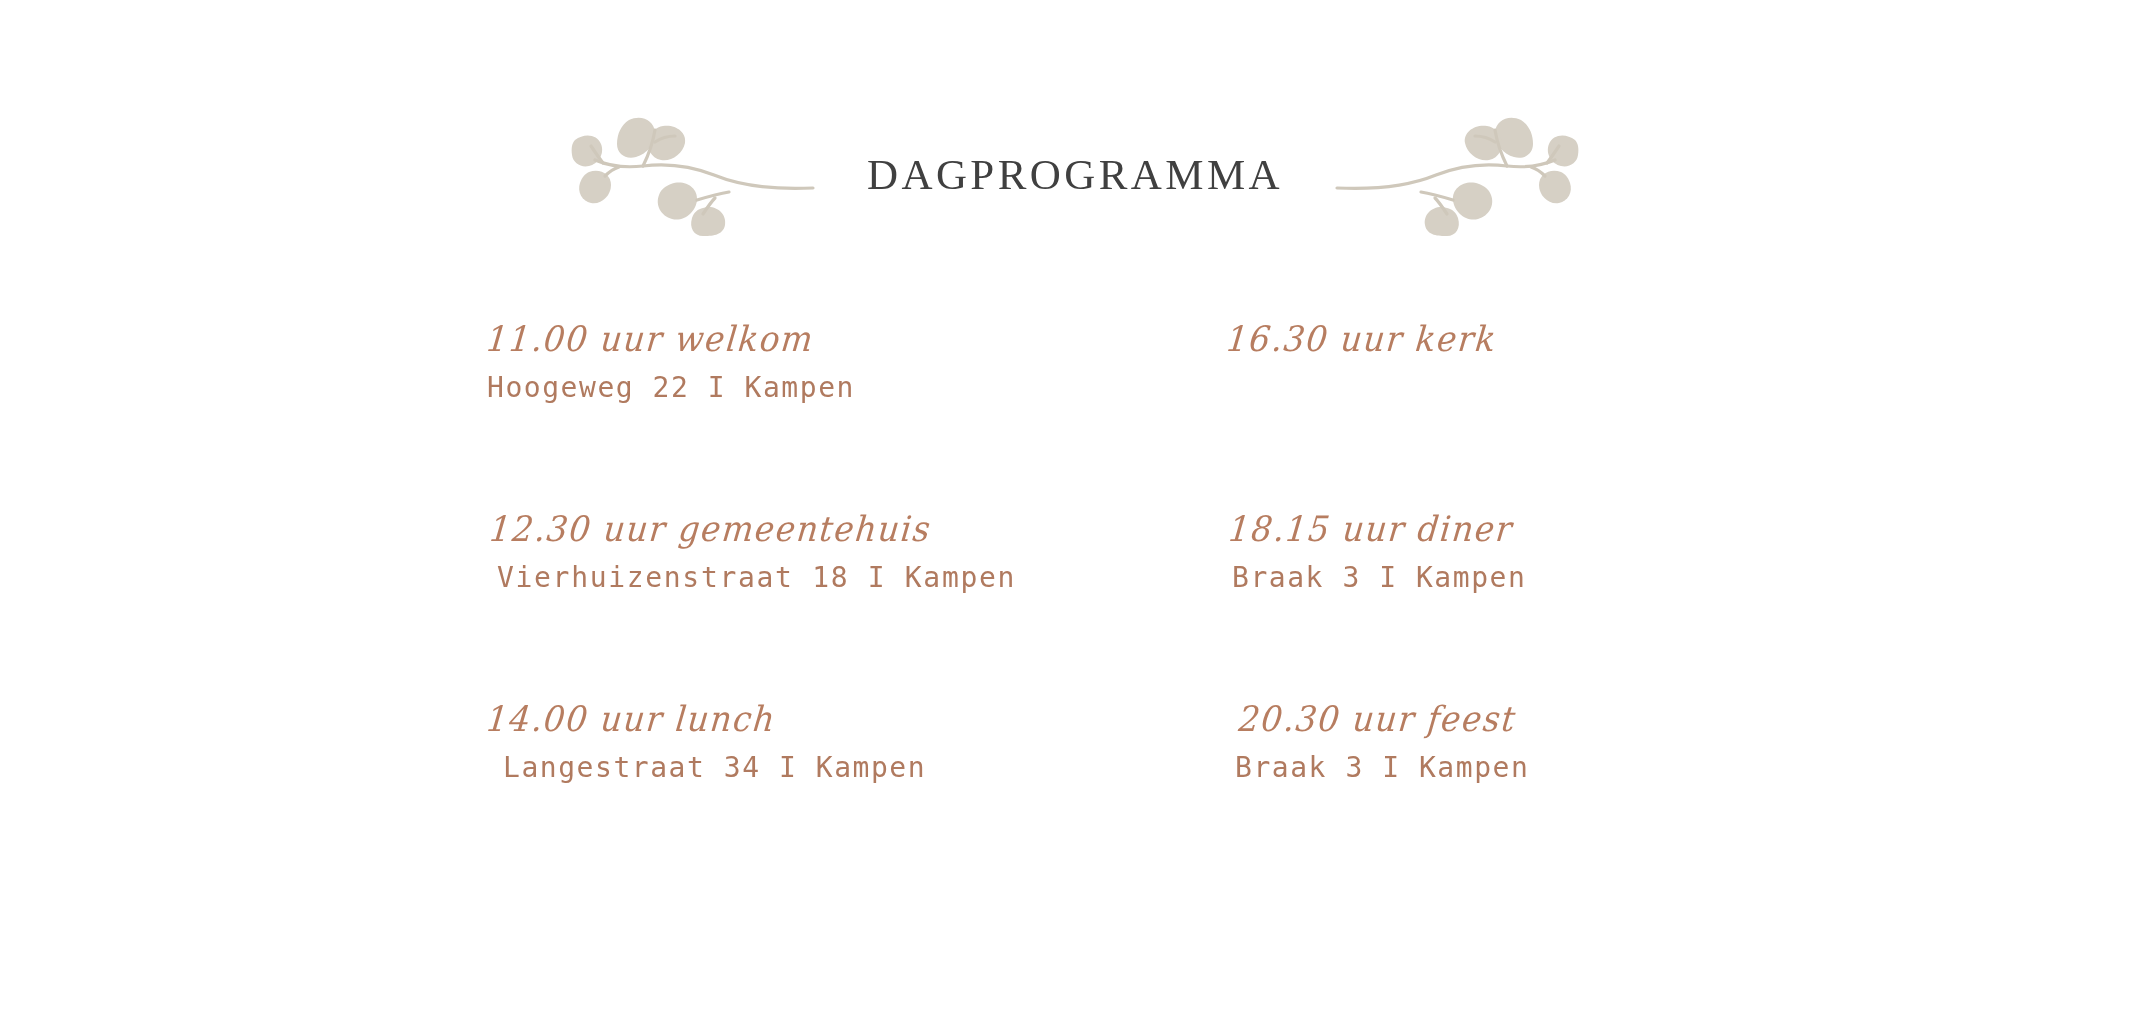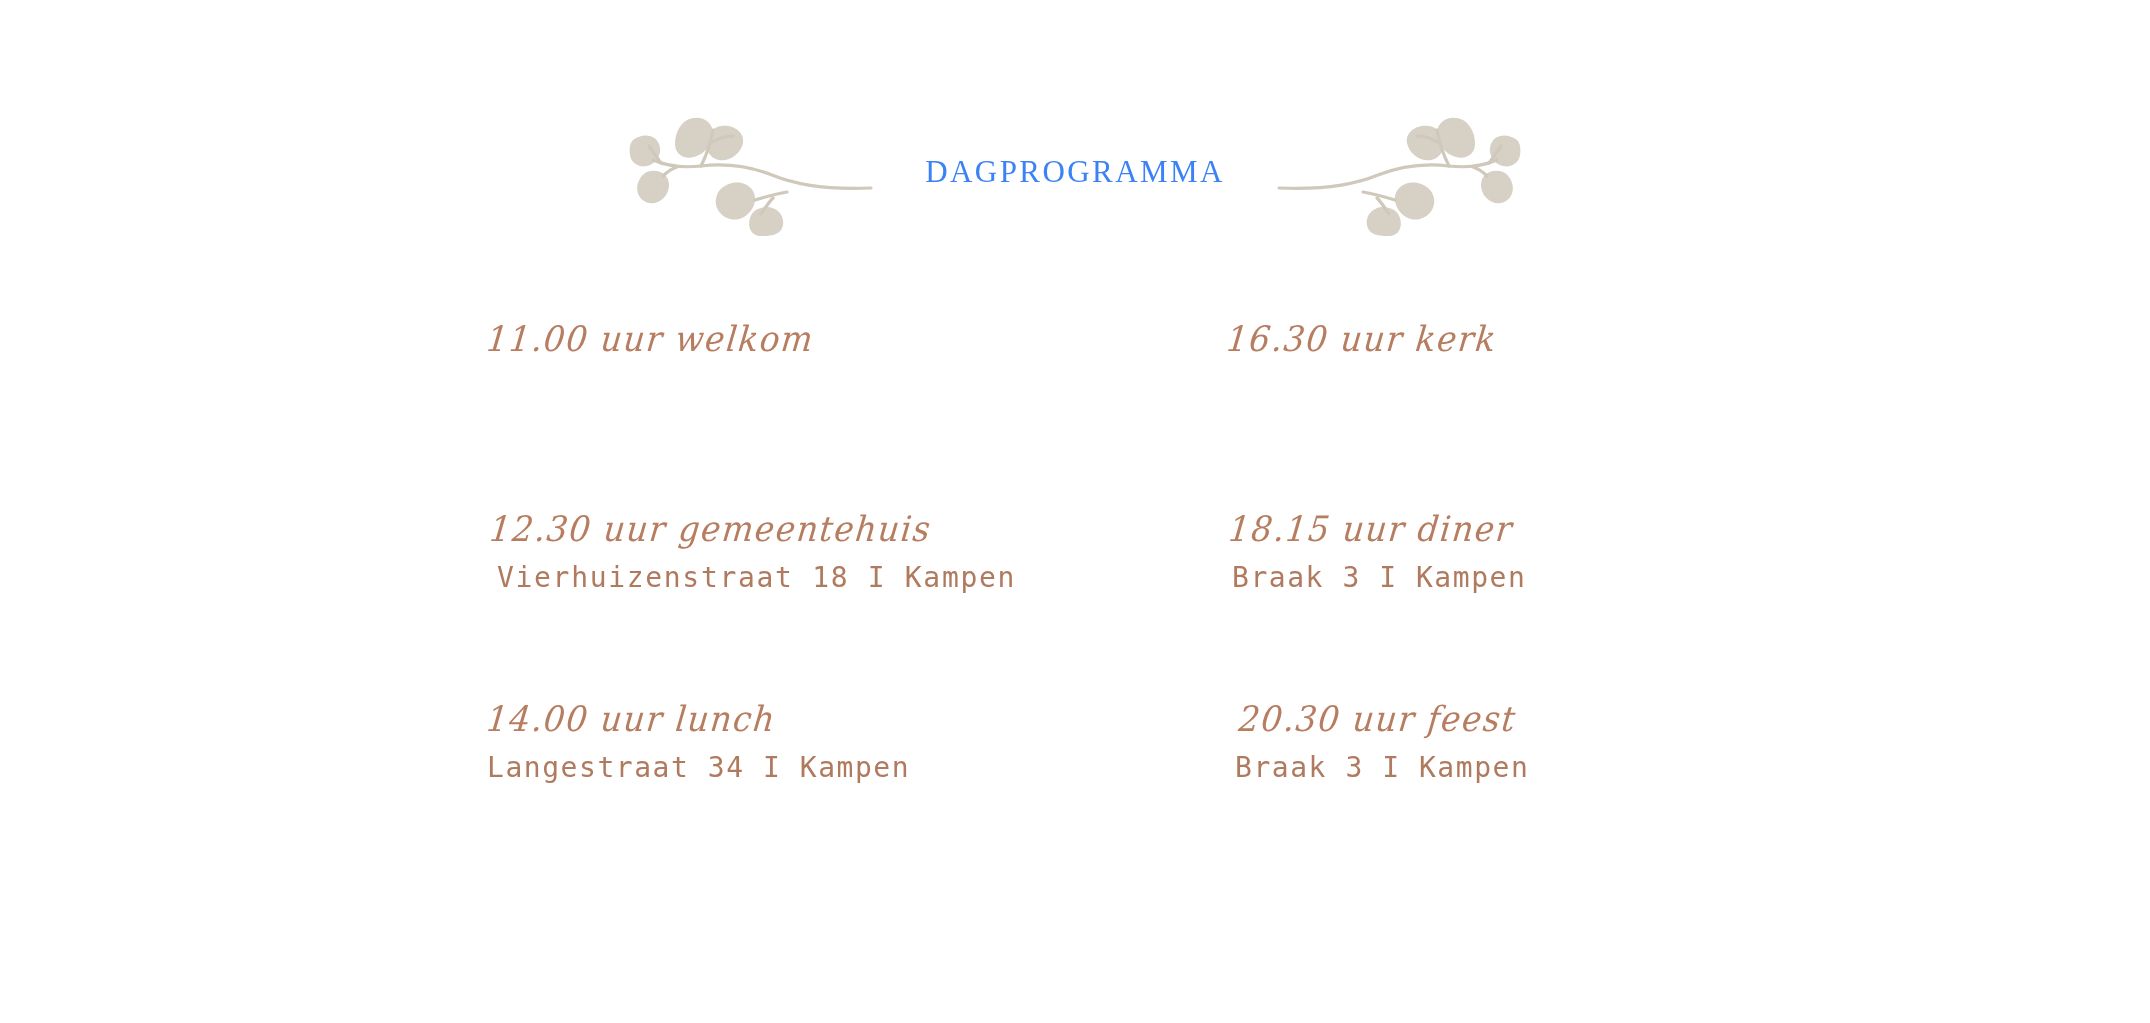--- a/index.html
+++ b/index.html
@@ -38,23 +38,23 @@
   .ornament {
     width: 290px;
     height: 140px;
     flex: 0 0 auto;
   }
   .ornament svg { display: block; width: 290px; height: 140px; }
   .ornament.right svg { transform: scaleX(-1); }
 
   .page-title {
     flex: 0 0 auto;
-    color: #3b82f6;
+    color: #404040;
     font-family: "Liberation Serif", "DejaVu Serif", serif;
-    font-size: 44px;
+    font-size: 62px;
     line-height: 1;
     letter-spacing: 0.055em;
     font-variant: small-caps;
     text-transform: lowercase;
     white-space: nowrap;
     padding: 0 26px;
     margin-top: 4px;
   }
   .page-title::first-letter { font-size: 1em; }
 
@@ -115,21 +115,21 @@
   .cell-r0c0 .item-place  { margin-left: 0px;  }
   .cell-r0c1 .item-time   { margin-left: 0px;  }
   .cell-r0c1 .item-place  { margin-left: 0px;  }
 
   .cell-r1c0 .item-time   { margin-left: 3px;  }
   .cell-r1c0 .item-place  { margin-left: 10px; }
   .cell-r1c1 .item-time   { margin-left: 2px;  }
   .cell-r1c1 .item-place  { margin-left: 5px;  }
 
   .cell-r2c0 .item-time   { margin-left: 0px;  }
-  .cell-r2c0 .item-place  { margin-left: 0px;  }
+  .cell-r2c0 .item-place  { margin-left: 16px;  }
   .cell-r2c1 .item-time   { margin-left: 12px; }
   .cell-r2c1 .item-place  { margin-left: 8px;  }
 
   .cell-r1c0 .item-place { letter-spacing: 0.06em; }
 </style>
 </head>
 <body>
 
 <div class="page">
 
@@ -182,20 +182,21 @@
     </div>
 
   </div>
 
   <div class="schedule">
 
     <div class="sched-row">
       <div class="sched-cell col-left cell-r0c0">
         <div class="cell-inner">
           <div class="item-time">11.00 uur welkom</div>
+          <div class="item-place">Hoogeweg 22 I Kampen</div>
         </div>
       </div>
       <div class="sched-cell col-right cell-r0c1">
         <div class="cell-inner">
           <div class="item-time">16.30 uur kerk</div>
         </div>
       </div>
     </div>
 
     <div class="sched-row">

